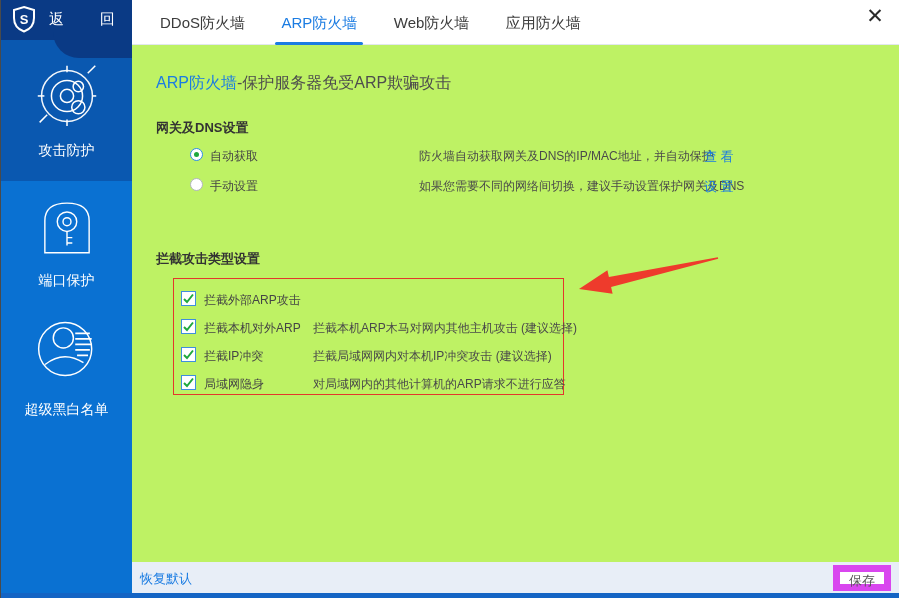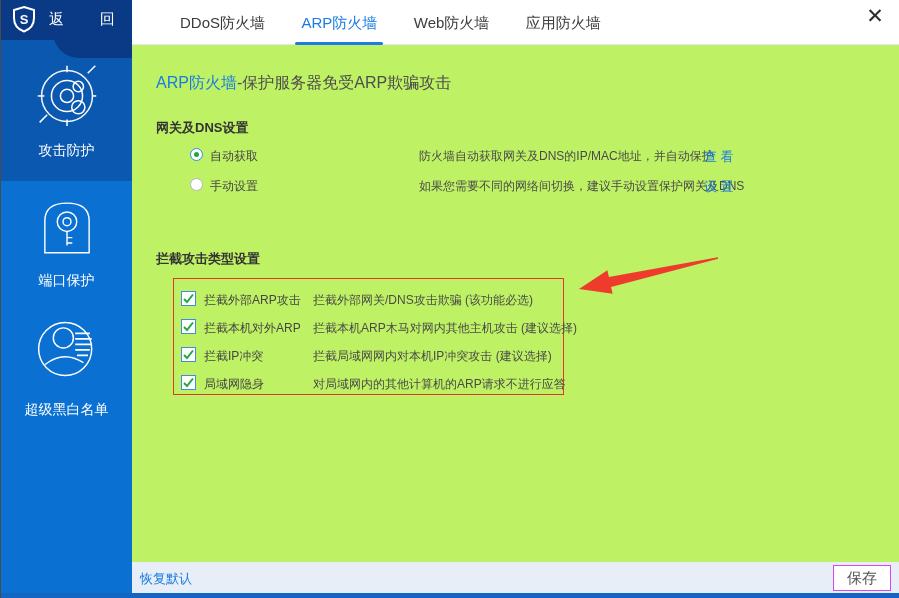--- a/index.html
+++ b/index.html
@@ -25,21 +25,21 @@
   .nav-item.active { background:#0a58b0;text-align:center; }
   .nav-item-1 { top:40px; height:141px; }
   .nav-item-2 { top:181px; height:124px; }
   .nav-item-3 { top:305px; height:125px;gap:21px; }
   .nav-label { color:#ffffff; font-size:14px; }
   .nav-icon svg { display:block; }
 
   
   .main { position:absolute; left:131px; top:0; right:0; bottom:0; }
   .tabbar { position:absolute; left:0; top:0; right:0; height:45px;
-    background:#ffffff; border-bottom:1px solid #e2e7ee;padding-left:20px; }
+    background:#ffffff; border-bottom:1px solid #e2e7ee; }
   .tab { position:relative; display:inline-block; height:45px; line-height:45px;
     margin:0 16px; font-size:15px; color:#3c3c3c; cursor:pointer; }
   .tab:first-child { margin-left:28px; }
   .tab.active { color:#1b7ce2; }
   .tab.active::after { content:""; position:absolute; left:-6px; right:-6px;
     bottom:0; height:3px; background:#1b7ce2; border-radius:2px; }
   .close-btn { position:absolute; right:10px; top:2px; width:28px; height:28px;
     font-size:21px; font-weight:300; color:#2b2b2b; text-align:center;
     line-height:28px; cursor:pointer; }
 
@@ -76,21 +76,21 @@
   .cb-desc { position:absolute; left:132px; color:#4a4a4a; white-space:nowrap; }
 
   .arrow-layer { position:absolute; left:0; top:0; width:768px; height:517px;
     pointer-events:none; }
 
   .footer { position:absolute; left:0; right:0; bottom:5px; height:31px;
     background:#e8eef7;padding-left:40px; }
   .restore-link { position:absolute; left:8px; top:8px; font-size:13px;
     color:#1b7ce2; cursor:pointer; }
   .save-btn { position:absolute; right:8px; top:3px; width:58px; height:26px;
-    background:#ffffff; border:1px solid #d946ef; font-size:15px; color:#555555;
+    background:#ffffff; border:7px solid #d946ef; font-size:13px; color:#555555;
     font-family:inherit; cursor:pointer; }
   .bottom-strip { position:absolute; left:0; right:0; bottom:0; height:5px;
     background:#1464c4; z-index:10; }
 </style>
 </head>
 <body>
 
 <div class="window">
 
   <aside class="sidebar">
@@ -186,21 +186,20 @@
       <div class="red-box">
 
         <div class="cb-row">
           <span class="cb">
             <svg width="15" height="15" viewBox="0 0 15 15">
               <rect x="0.5" y="0.5" width="14" height="14" fill="#ffffff" stroke="#3f8ede"></rect>
               <path d="M3 8 L6 11 L12 3.5" fill="none" stroke="#1fa83d" stroke-width="2"></path>
             </svg>
           </span>
           <span class="cb-label">拦截外部ARP攻击</span>
-          <span class="cb-desc">拦截外部网关/DNS攻击欺骗 (该功能必选)</span>
         </div>
 
         <div class="cb-row">
           <span class="cb">
             <svg width="15" height="15" viewBox="0 0 15 15">
               <rect x="0.5" y="0.5" width="14" height="14" fill="#ffffff" stroke="#3f8ede"></rect>
               <path d="M3 8 L6 11 L12 3.5" fill="none" stroke="#1fa83d" stroke-width="2"></path>
             </svg>
           </span>
           <span class="cb-label">拦截本机对外ARP</span>

